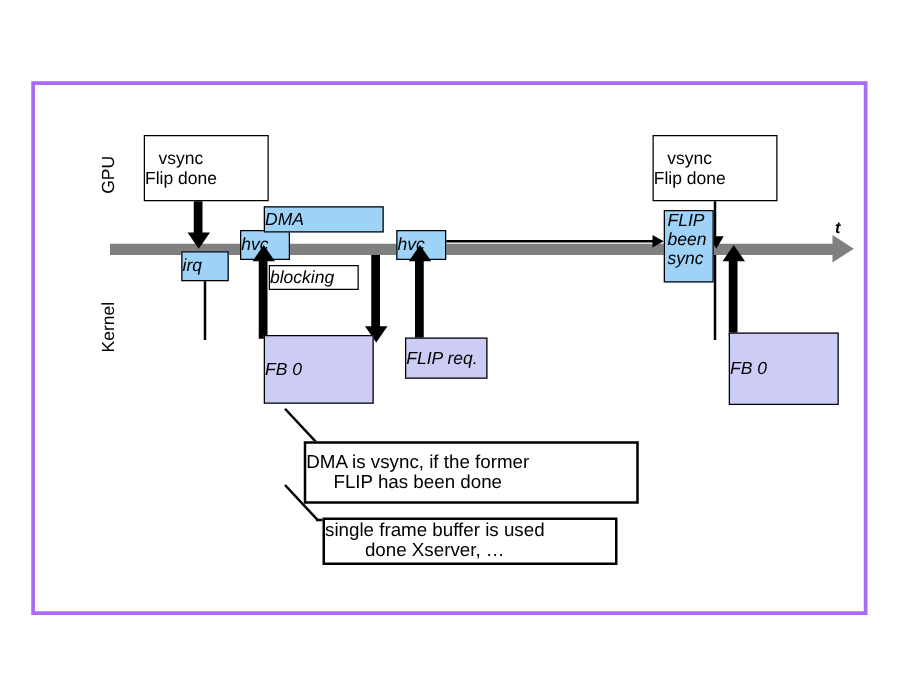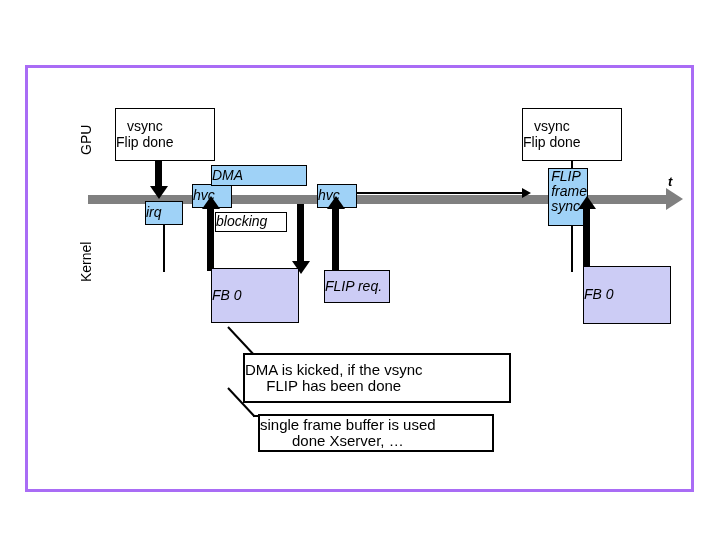--- a/index.html
+++ b/index.html
@@ -94,25 +94,25 @@
   <div class="thin-v" style="left:571px;top:204px;height:68px;"></div>
 
   <div class="box b-blue italic" style="left:145px;top:201px;width:38px;height:24px;font-size:14px;">irq</div>
 
   <div class="box b-blue italic" style="left:192px;top:184px;width:40px;height:24px;font-size:14px;">hvc</div>
 
   <div class="box b-blue italic" style="left:211px;top:165px;width:96px;height:21px;font-size:14px;">DMA</div>
 
   <div class="box b-blue italic" style="left:317px;top:184px;width:40px;height:24px;font-size:14px;">hvc</div>
 
-  <div class="box b-blue italic" style="left:548px;top:168px;width:40px;height:58px;font-size:14px;
-              align-items:flex-start;justify-content:flex-end;padding-left:2px;">
+  <div class="box b-blue italic" style="left:531px;top:168px;width:40px;height:58px;font-size:14px;
+              align-items:flex-start;justify-content:flex-start;padding-left:2px;">
     <div style="text-align:left;">
       <div>FLIP</div>
-      <div>frame</div>
+      <div>been</div>
       <div>sync</div>
     </div>
   </div>
 
   <div class="thin-v" style="left:163px;top:225px;height:47px;"></div>
 
   <div class="thk" style="left:207px;top:207px;height:64px;"></div>
   <div class="thk-up-head" style="left:201.5px;top:196px;"></div>
 
   <div class="thk" style="left:297px;top:204px;height:60px;"></div>
@@ -136,21 +136,21 @@
   <div class="box b-lav italic" style="left:583px;top:266px;width:88px;height:58px;font-size:14px;">FB 0</div>
 
   <div class="leader" style="left:228px;top:326px;width:39px;transform:rotate(47deg);"></div>
   <div class="leader" style="left:253px;top:354px;width:22px;"></div>
 
   <div class="leader" style="left:228px;top:387px;width:39px;transform:rotate(47deg);"></div>
   <div class="leader" style="left:253px;top:415px;width:22px;"></div>
 
   <div class="box b-note sans" style="left:243px;top:353px;width:268px;height:50px;font-size:15px;">
     <div>
-      <div>DMA is kicked, if the vsync</div>
+      <div>DMA is vsync, if the former</div>
       <div>FLIP has been done</div>
     </div>
   </div>
 
   <div class="box b-note sans" style="left:258px;top:414px;width:236px;height:38px;font-size:15px;">
     <div>
       <div>single frame buffer is used</div>
       <div>done Xserver, …</div>
     </div>
   </div>

